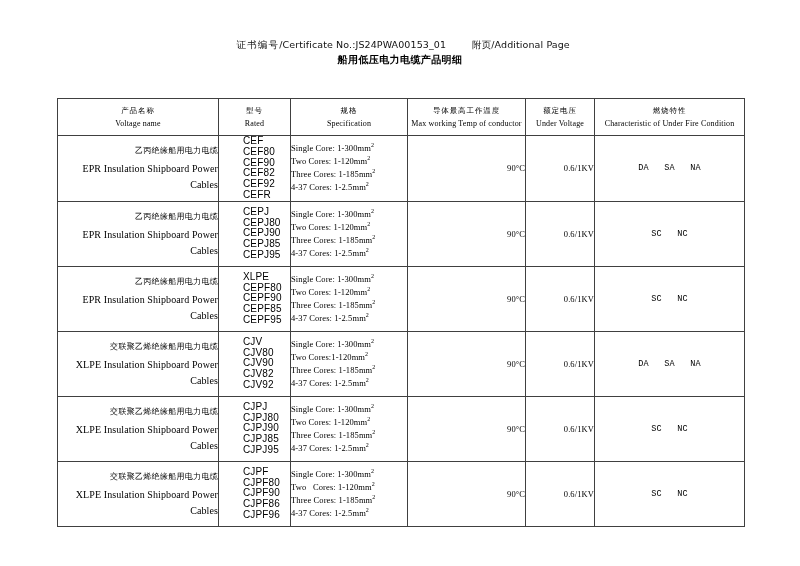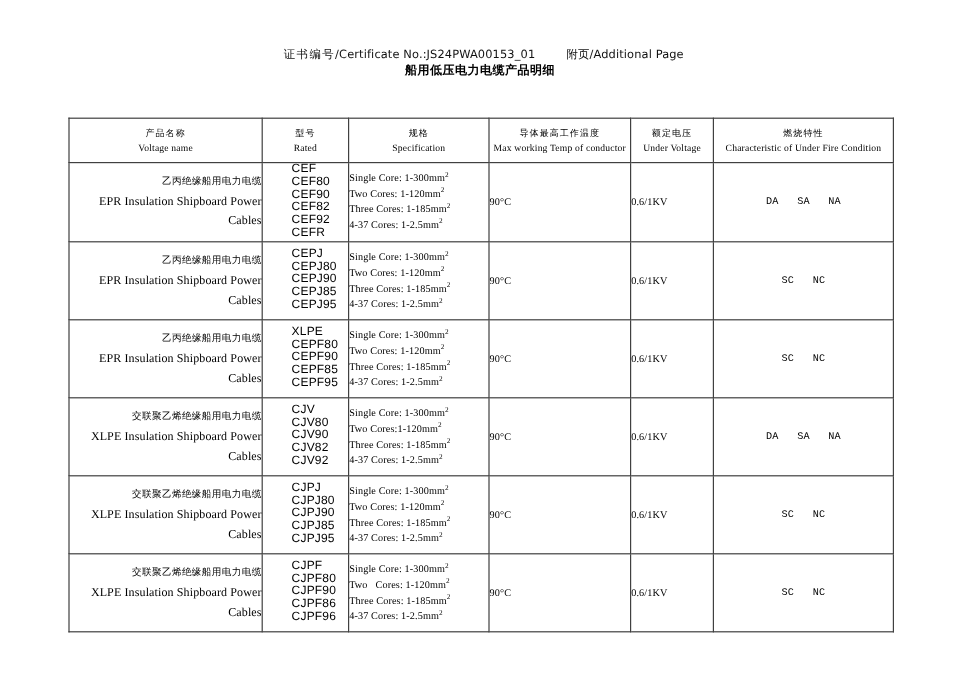--- a/index.html
+++ b/index.html
@@ -147,21 +147,21 @@
     font-family: "Liberation Serif", "DejaVu Serif", serif;
     font-size: 8.5px;
     line-height: 13px;
     letter-spacing: 0.1px;
     display: block;
     white-space: pre;
   }
   sup.sq { font-size: 6px; vertical-align: super; line-height: 0; }
 
   td.cell-temp, td.cell-volt {
-    text-align: left;
+    text-align: right;
     font-family: "Liberation Serif", "DejaVu Serif", serif;
     font-size: 8.5px;
     letter-spacing: 0.1px;
   }
 
   td.cell-fire {
     text-align: center;
     font-family: Liberation Mono, monospace;
     font-size: 8.5px;
     letter-spacing: 0.1px;

